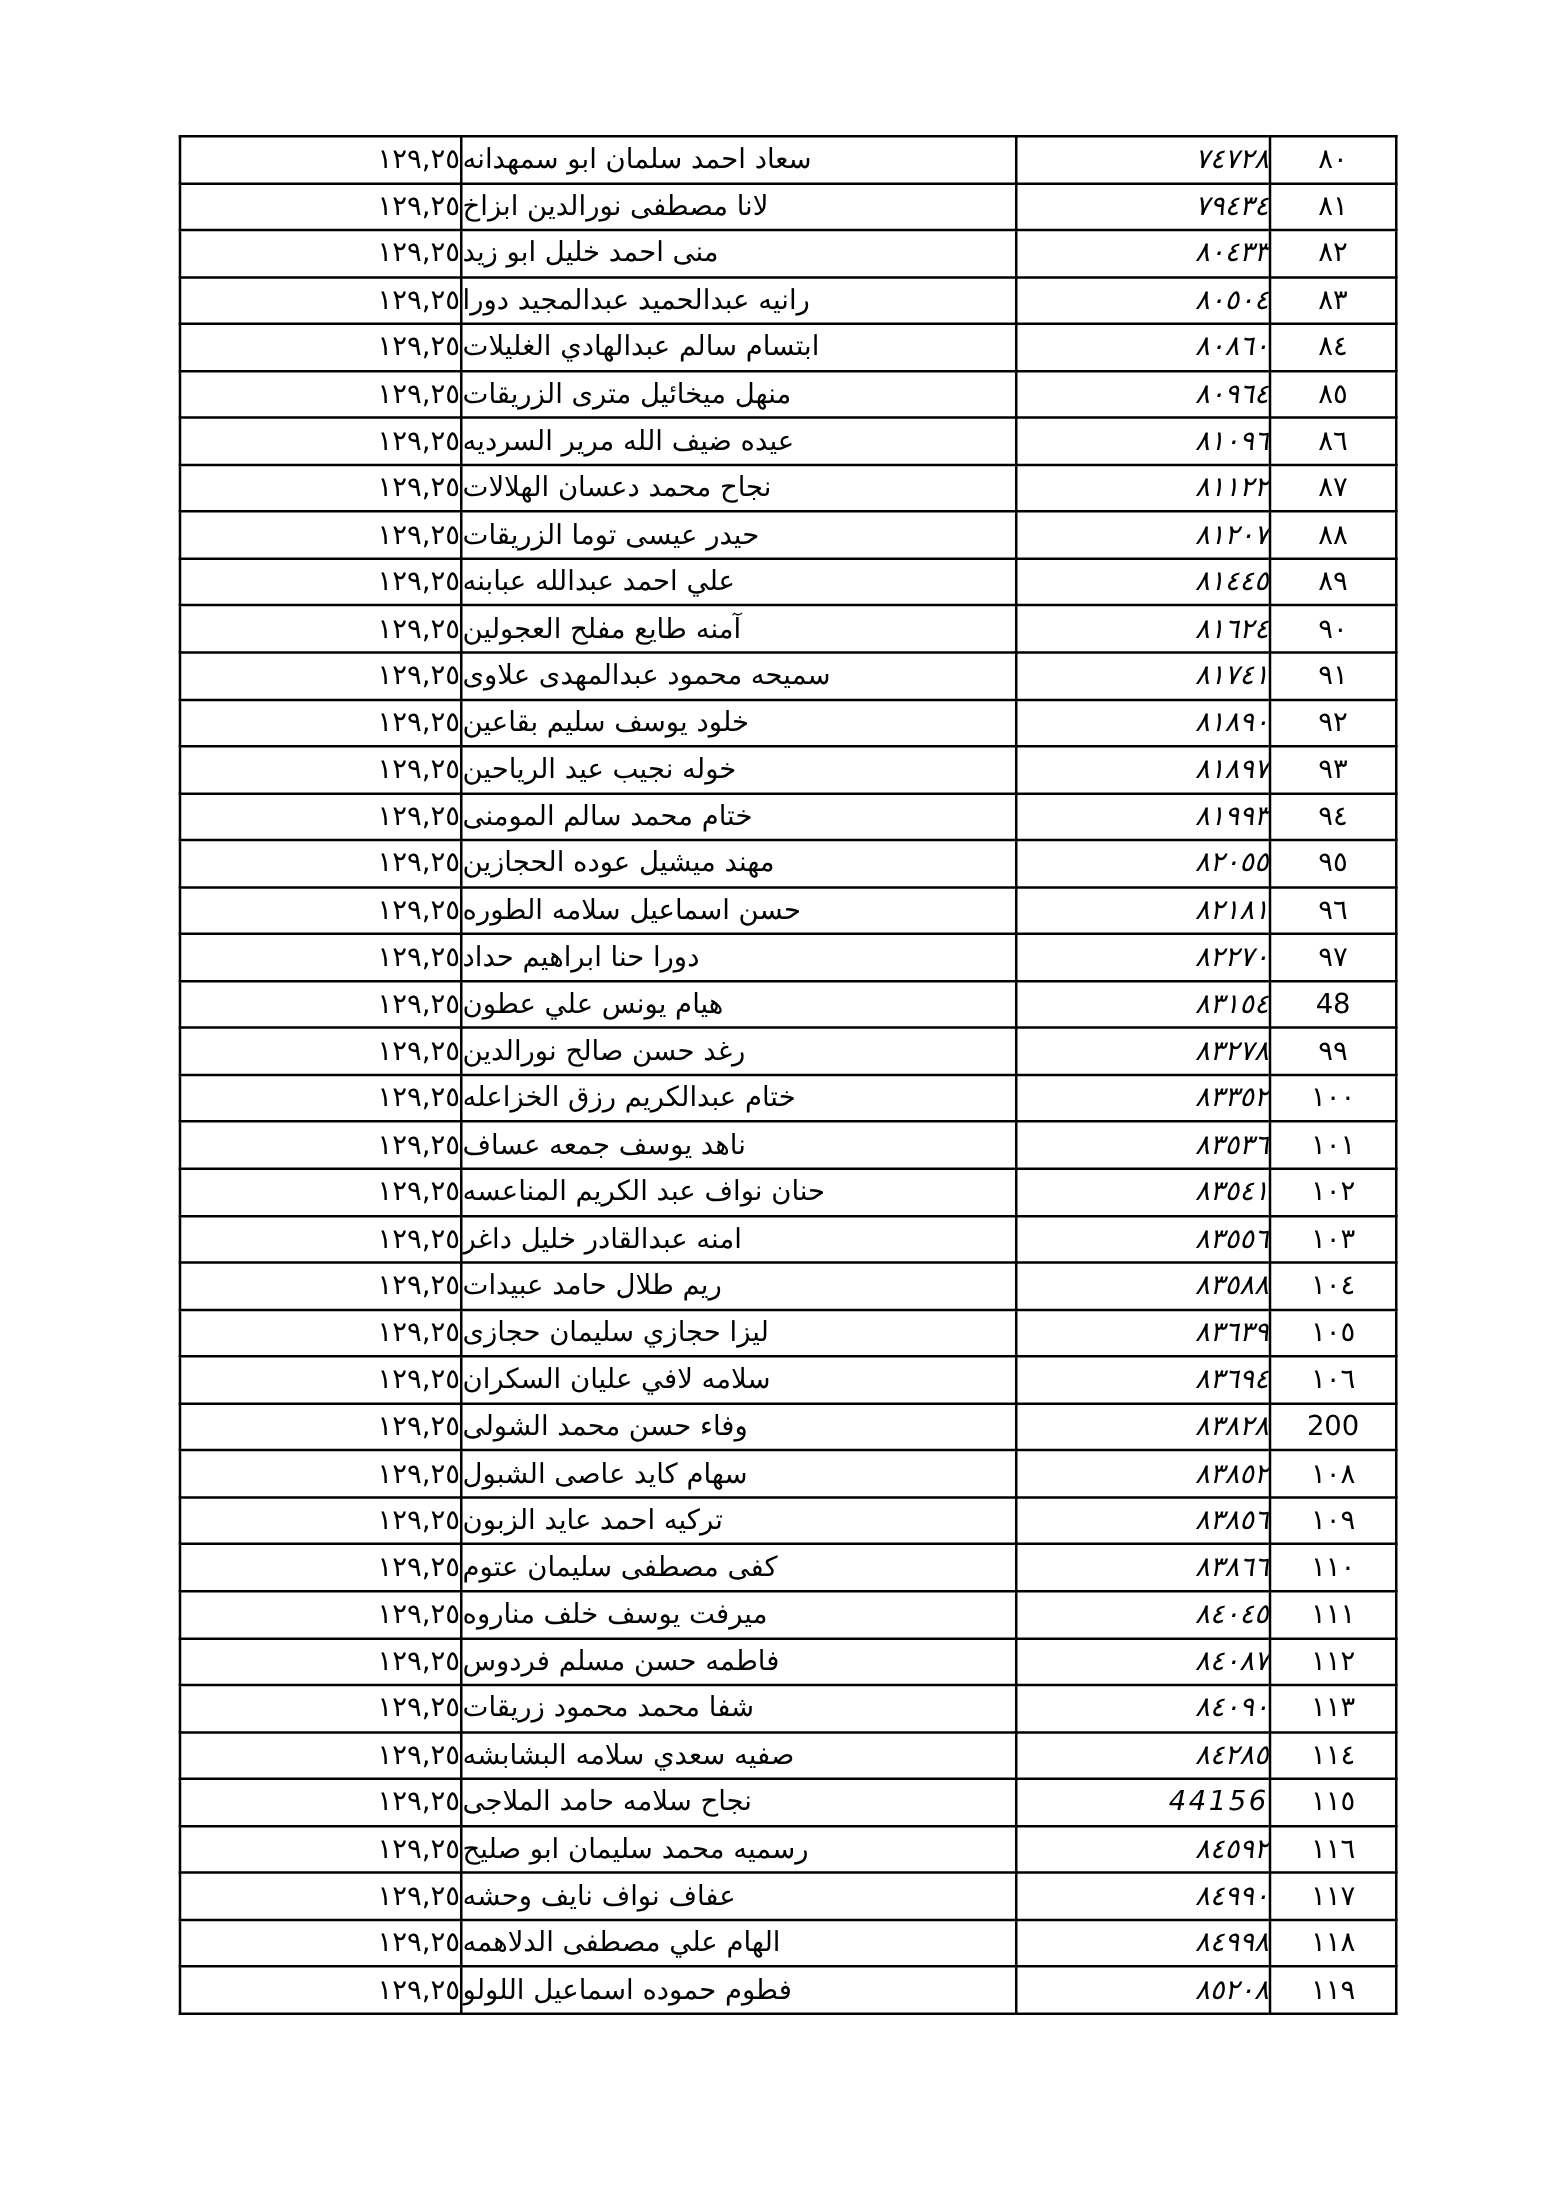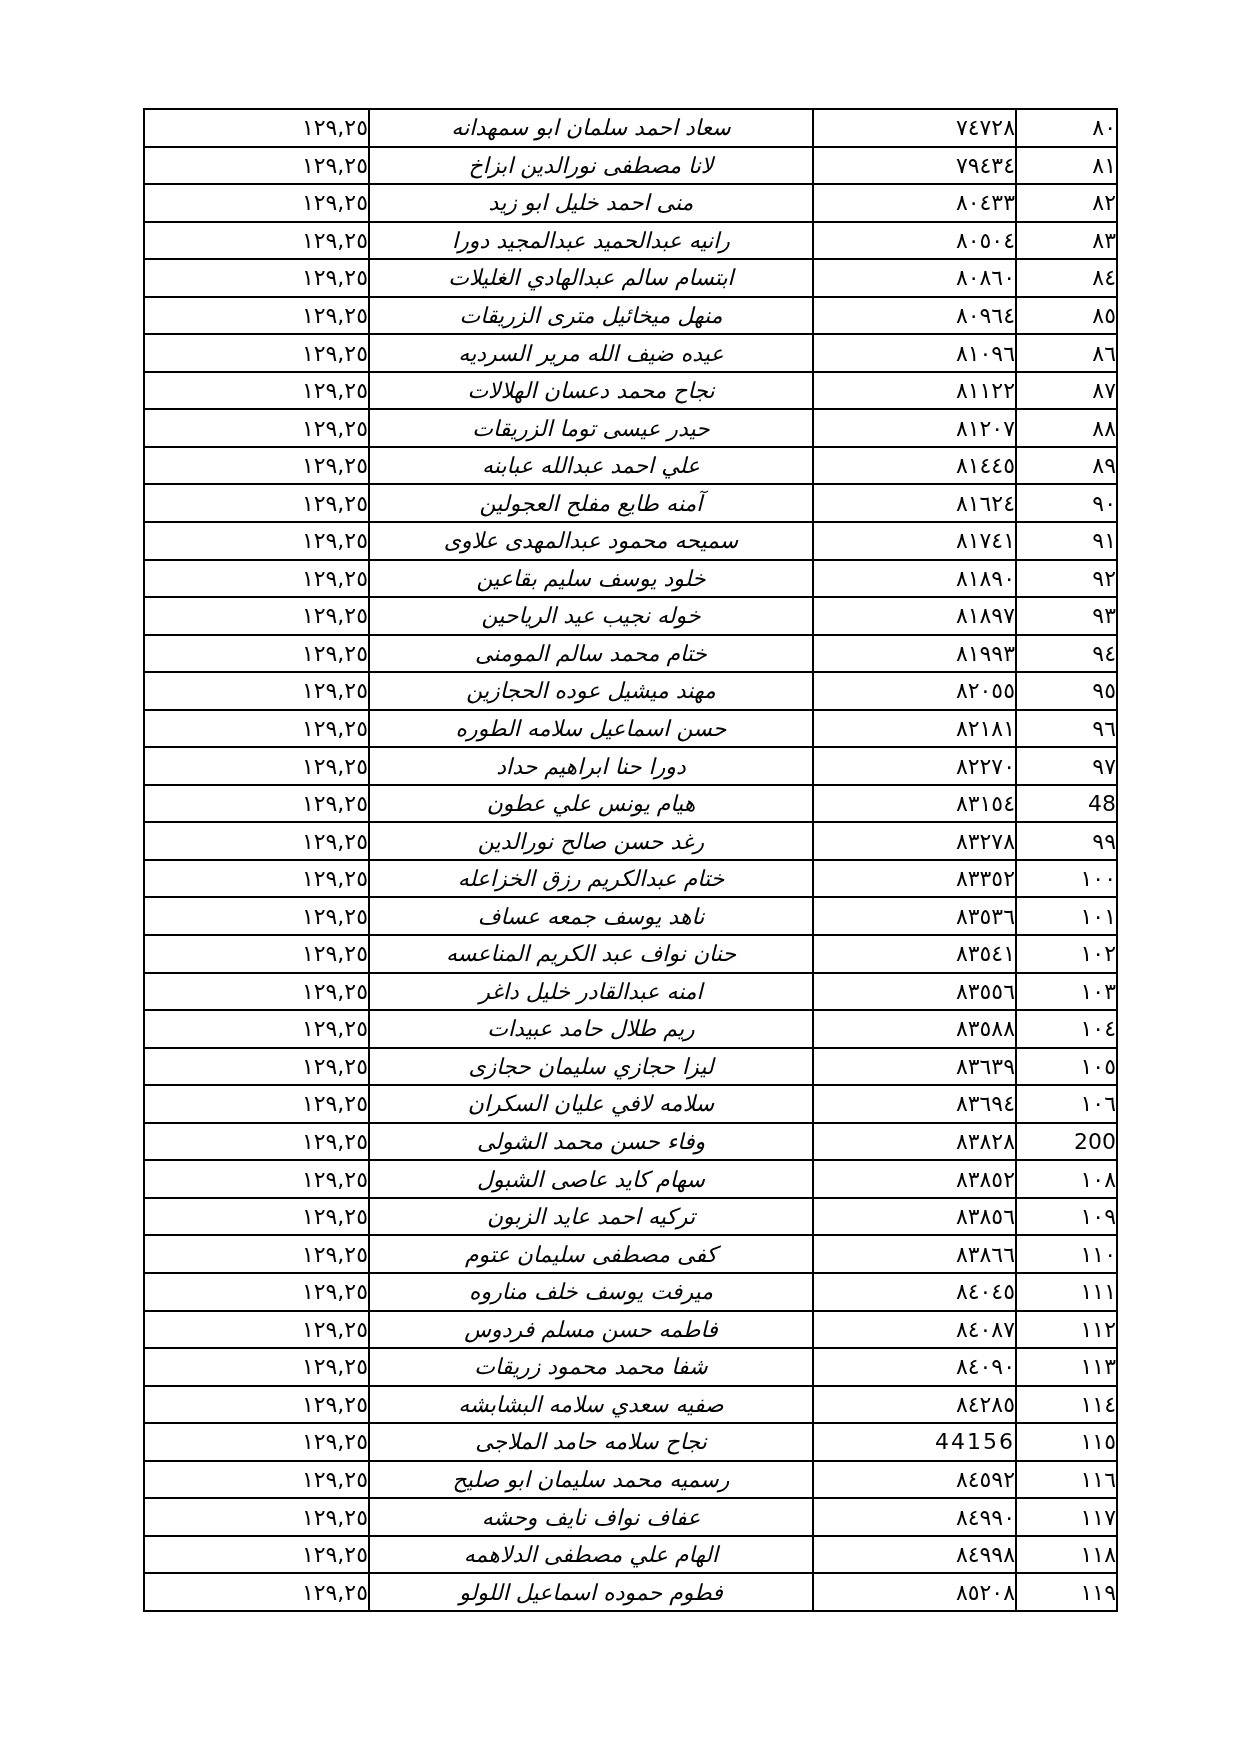--- a/index.html
+++ b/index.html
@@ -34,23 +34,23 @@
     overflow: hidden;
     vertical-align: middle;
     padding: 0;
   }
   
   col.c-serial { width: 101px; }
   col.c-number { width: 203px; }
   col.c-name   { width: 444px; }
   col.c-amount { width: 225px; }
 
-  td.cell-serial { text-align: right; }
-  td.cell-number { padding-right: 12px; letter-spacing: 2px; }
-  td.cell-name   { text-align: center; padding-right: 6px; font-style: italic; }
+  td.cell-serial { text-align: center; }
+  td.cell-number { padding-right: 12px; letter-spacing: 2px; font-style: italic; }
+  td.cell-name   { text-align: left; padding-right: 6px; }
   td.cell-amount { text-align: right; padding-right: 10px; letter-spacing: 1px; }
 </style>
 </head>
 <body>
 
 <div class="page">
   <table class="grid">
     <colgroup>
       <col class="c-serial">
       <col class="c-number">

